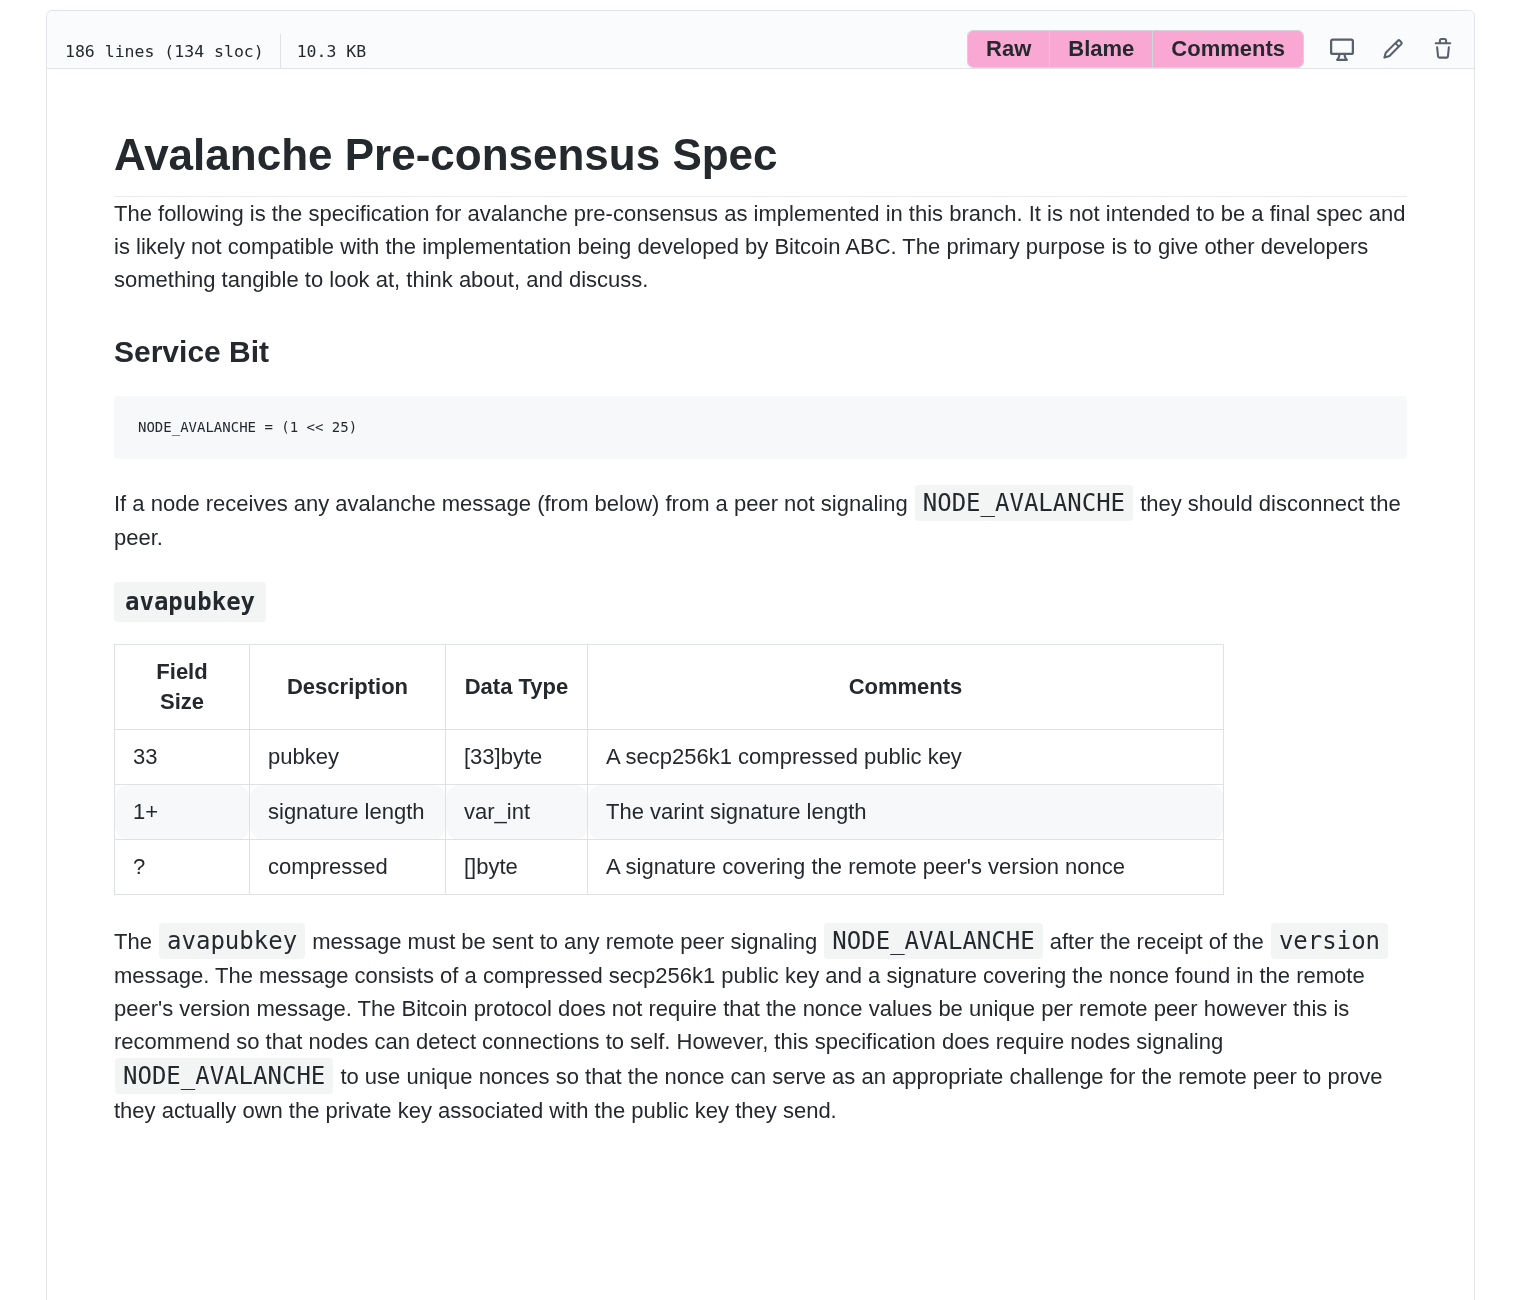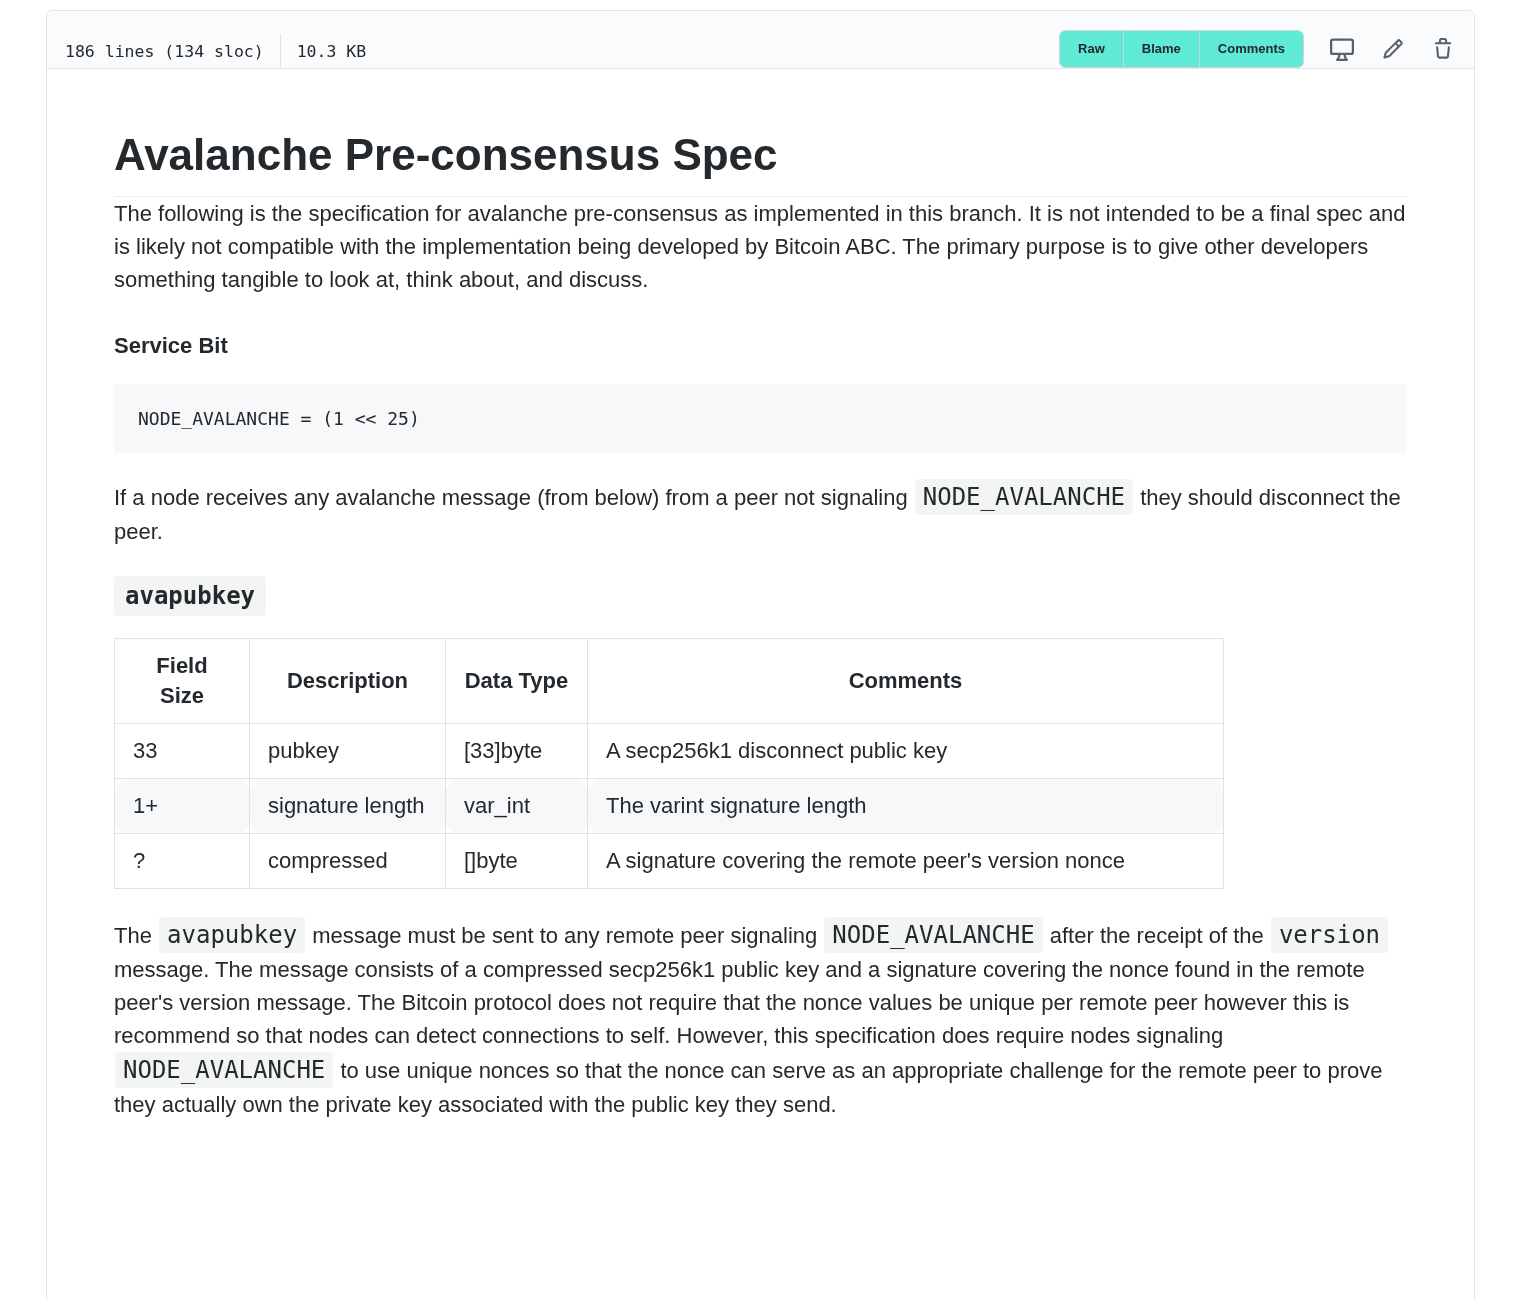--- a/index.html
+++ b/index.html
@@ -50,24 +50,24 @@
   }
   .btn-group {
     display: flex;
     border: 1px solid #d1d5da;
     border-radius: 6px;
     overflow: hidden;
     background: #fafbfc;
   }
   .btn-group button {
     font-family: "Liberation Sans", sans-serif;
-    font-size: 13px;
-    font-weight: 700;
-    color: #24292e;
-    background: #5eead4;
+    font-size: 22px;
+    font-weight: 700;
+    color: #24292e;
+    background: #f9a8d4;
     border: none;
     border-right: 1px solid #d1d5da;
     padding: 7px 18px;
     cursor: pointer;
     line-height: 22px;
   }
   .btn-group button:last-child { border-right: none; }
   .icon-btn {
     background: none; border: none; cursor: pointer;
     display: flex; align-items: center; justify-content: center;
@@ -81,21 +81,21 @@
     line-height: 1.5;
   }
   .markdown-body h1 {
     font-size: 44px;
     font-weight: 700;
     line-height: 1.25;
     padding-bottom: 14px;
     border-bottom: 1px solid #eaecef;
   }
   .markdown-body h3 {
-    font-size: 22px;
+    font-size: 30px;
     font-weight: 700;
     margin-top: 33px;
     margin-bottom: 22px;
   }
   .markdown-body h4.msg-name {
     margin-top: 30px;
     margin-bottom: 24px;
   }
   .markdown-body h4.msg-name code {
     font-family: "DejaVu Sans Mono", "Liberation Mono", monospace;
@@ -116,21 +116,21 @@
     border-radius: 4px;
     padding: 4px 8px;
     margin: 0 1px;
   }
   .markdown-body pre {
     background: #f6f8fa;
     border-radius: 4px;
     padding: 21px 24px;
     margin-bottom: 26px;
     font-family: "DejaVu Sans Mono", "Liberation Mono", monospace;
-    font-size: 18px;
+    font-size: 14px;
     line-height: 1.5;
     color: #24292e;
     overflow: auto;
   }
   
   .markdown-body table {
     border-collapse: collapse;
     margin-bottom: 28px;
     table-layout: fixed;
   }
@@ -218,21 +218,21 @@
             <th>Description</th>
             <th>Data Type</th>
             <th>Comments</th>
           </tr>
       </thead>
       <tbody>
           <tr>
             <td>33</td>
             <td>pubkey</td>
             <td>[33]byte</td>
-            <td>A secp256k1 disconnect public key</td>
+            <td>A secp256k1 compressed public key</td>
           </tr>
           <tr>
             <td>1+</td>
             <td>signature length</td>
             <td>var_int</td>
             <td>The varint signature length</td>
           </tr>
           <tr>
             <td>?</td>
             <td>compressed</td>

